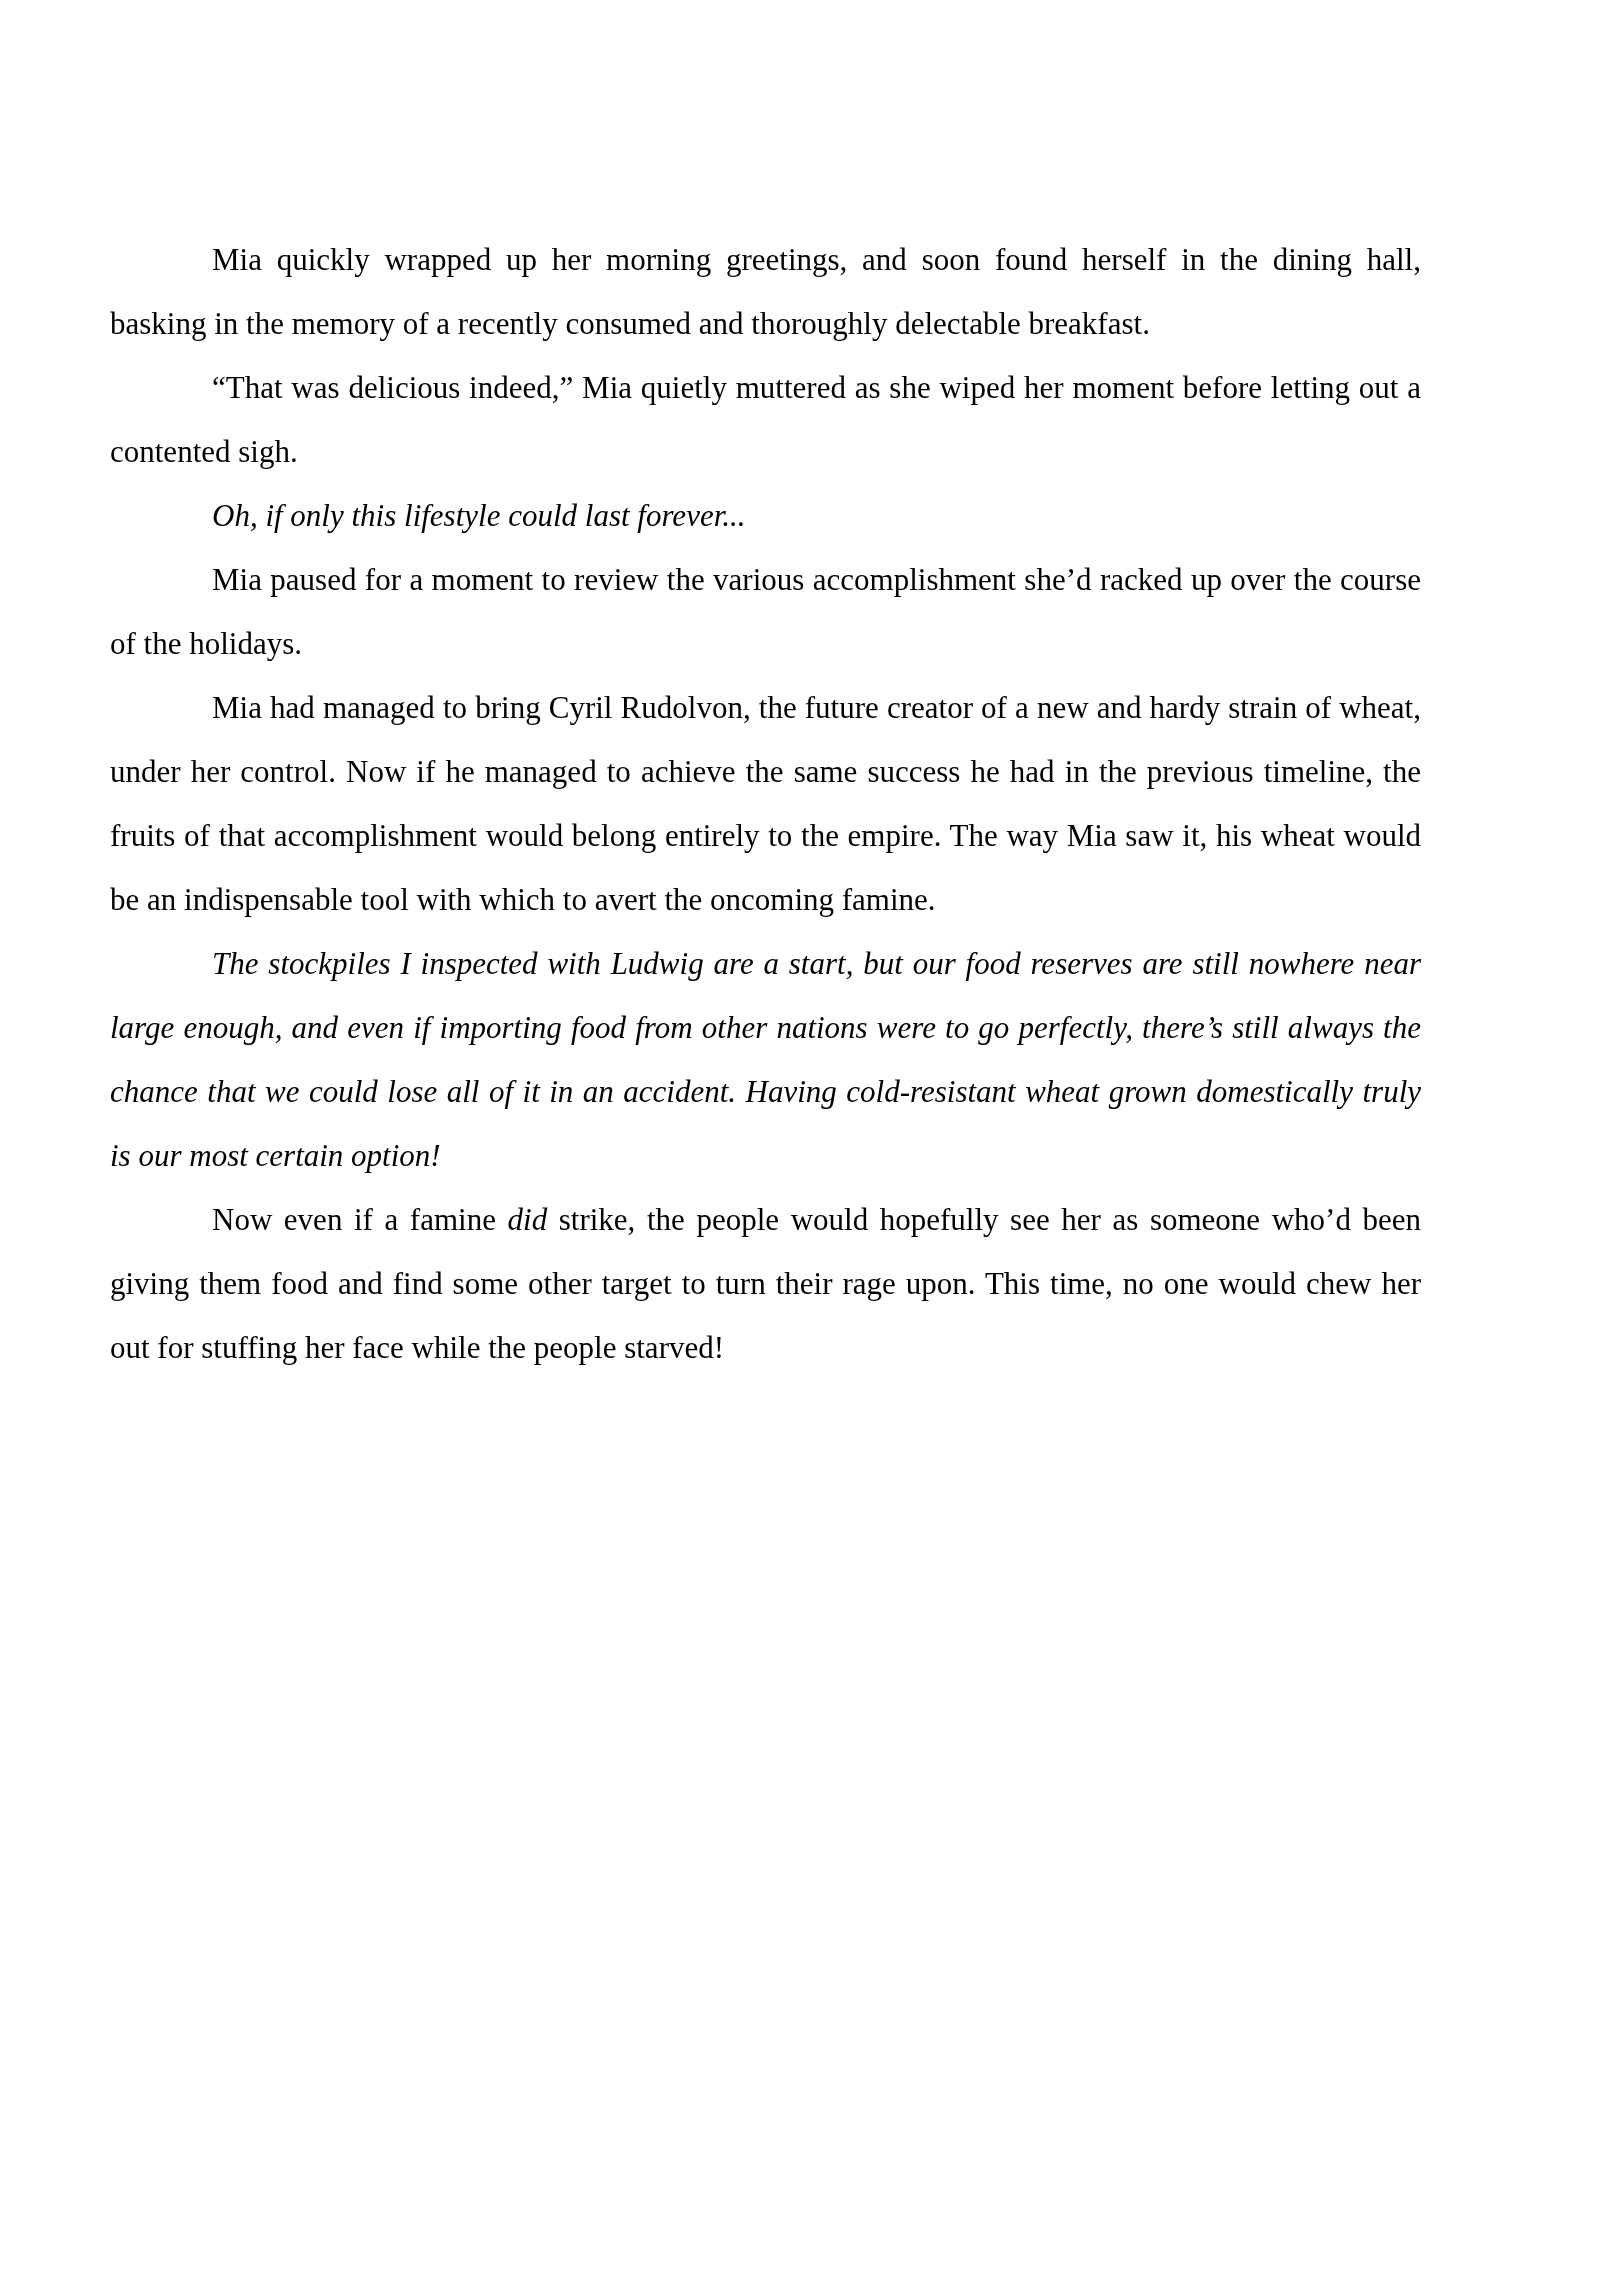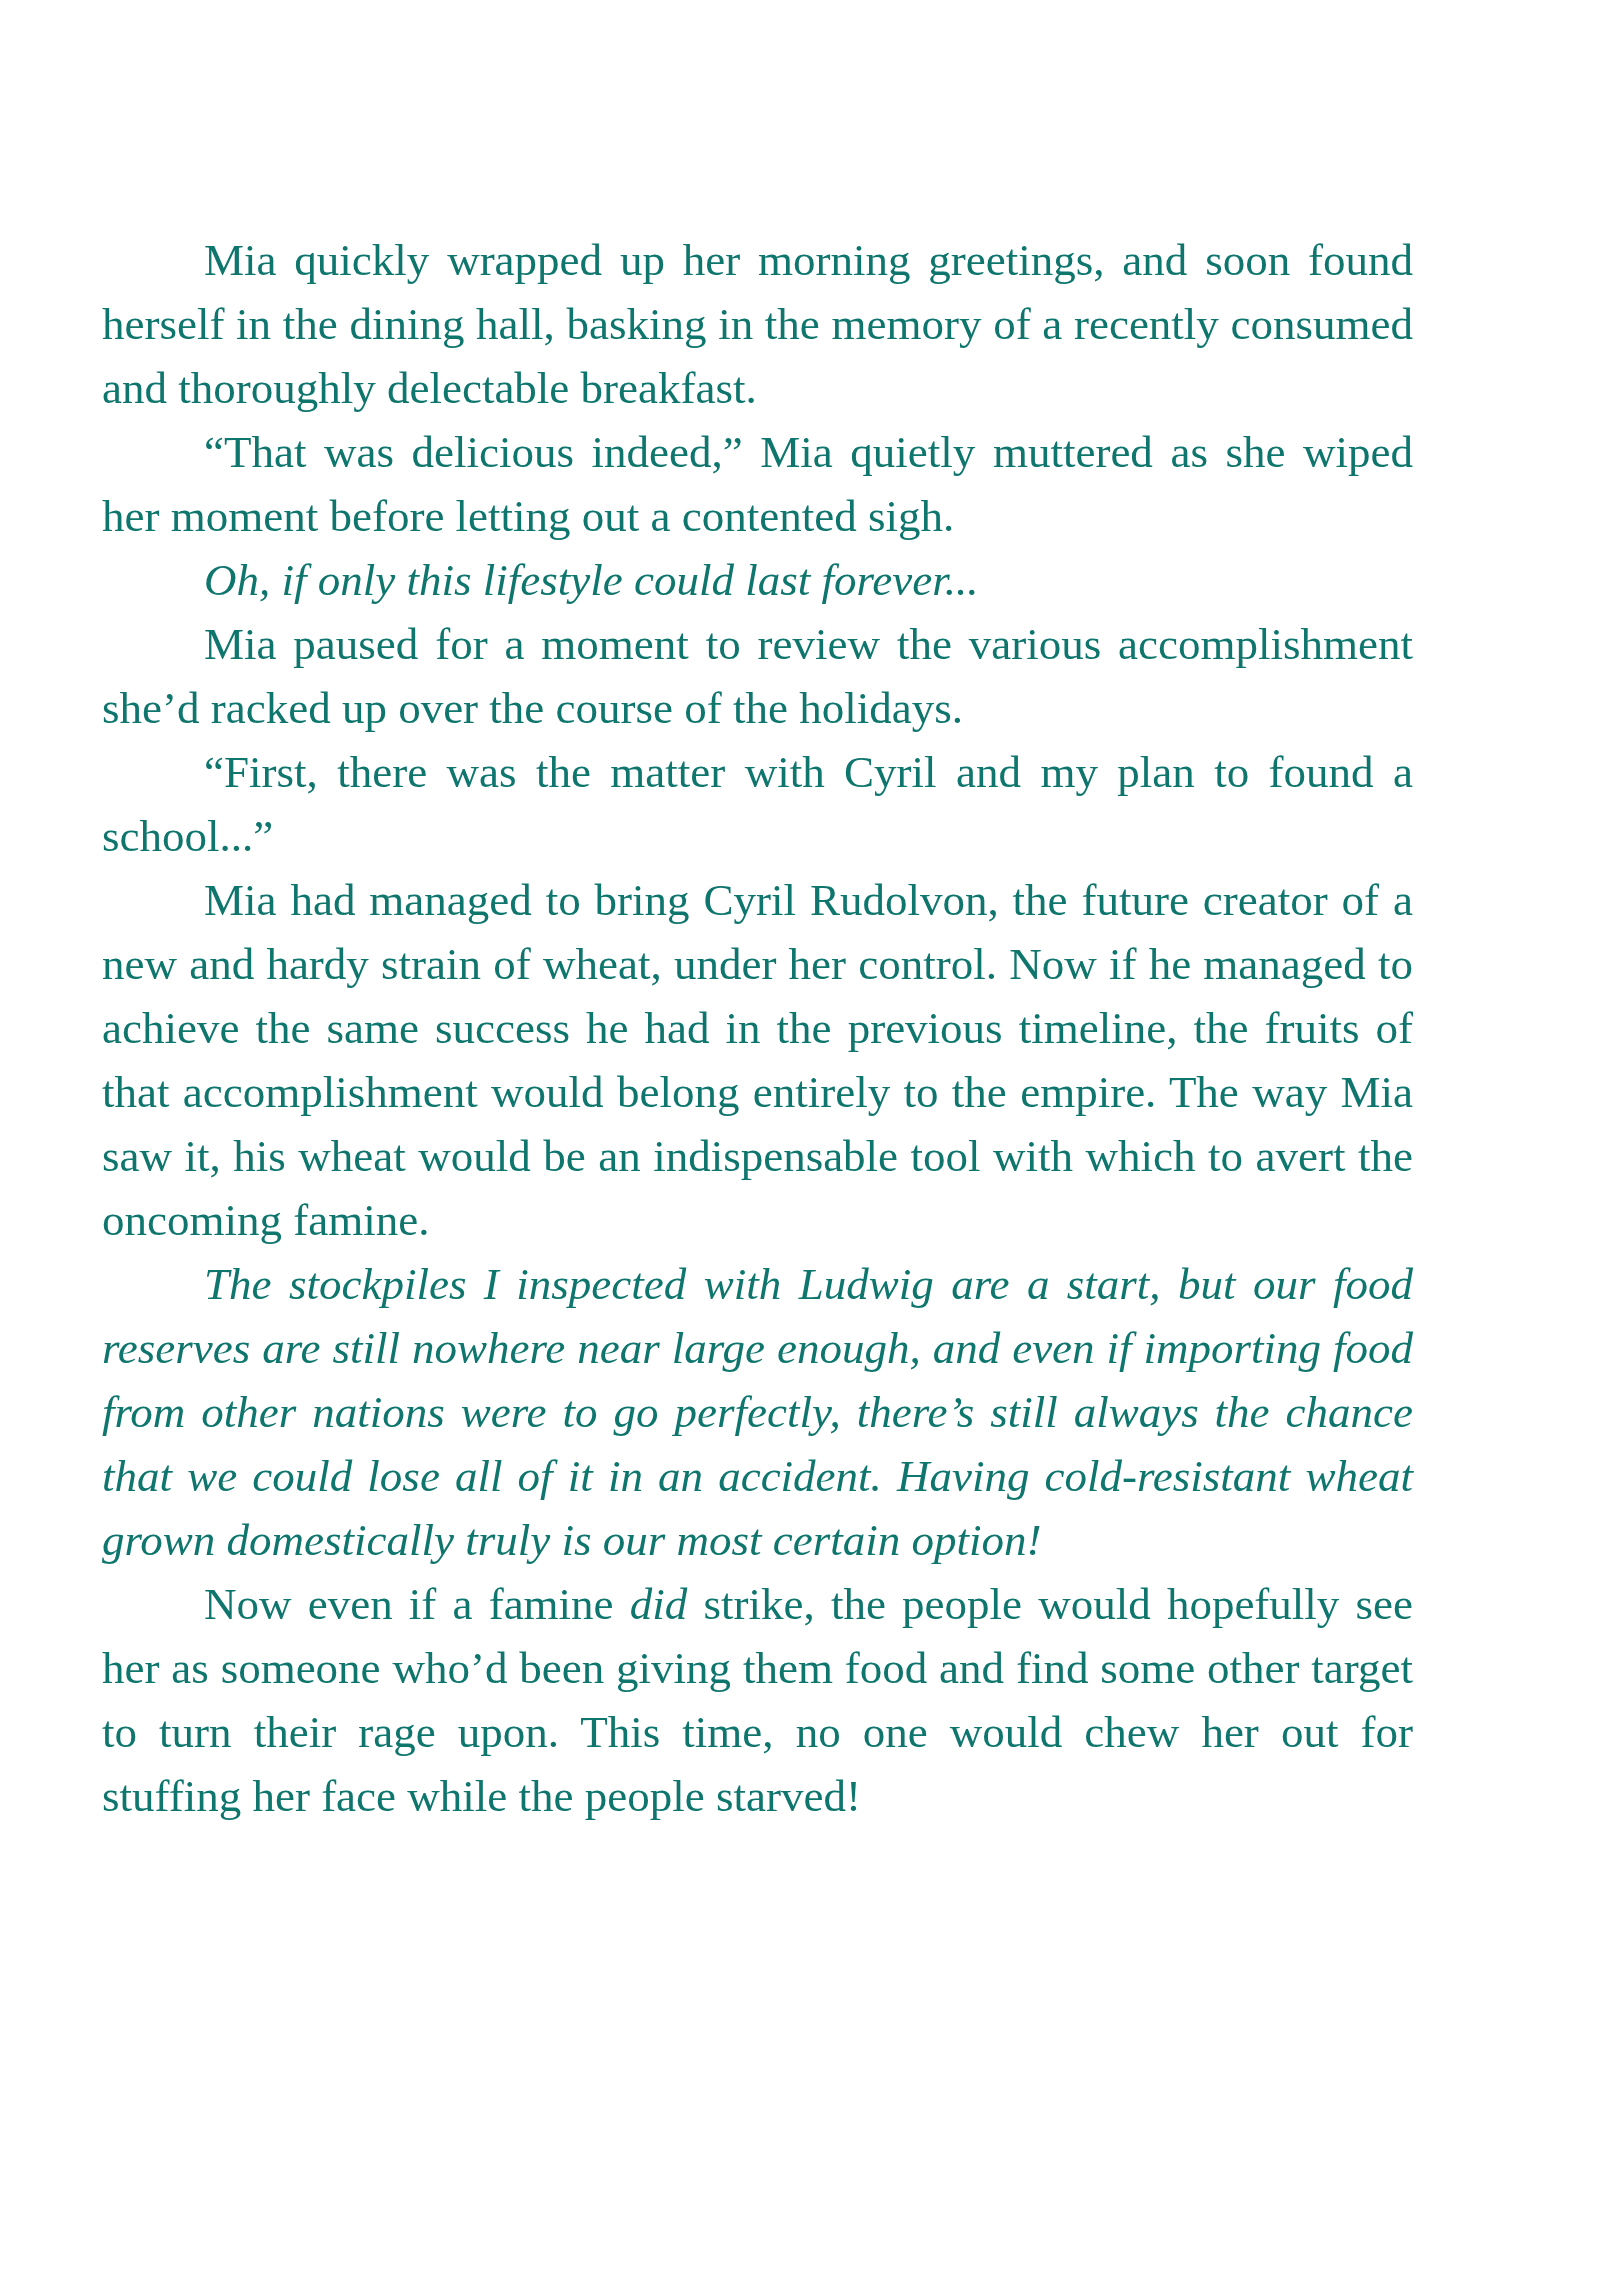--- a/index.html
+++ b/index.html
@@ -1,40 +1,39 @@
 <!DOCTYPE html>
 <html style="font-size:14.3px"><head>
 <meta charset="utf-8">
 <style>
   html, body { margin: 0; padding: 0; background: #ffffff; }
   body { width: 1613px; height: 2293px; position: relative; overflow: hidden; }
   .page {
     position: absolute;
-    left: 102px;
+    left: 110px;
     top: 228px;
     width: 1311px;
     font-family: "Liberation Serif", "DejaVu Serif", serif;
-    font-size: 45px;
+    font-size: 31px;
     line-height: 64px;
-    color: #0f766e;
+    color: #000000;
   }
   .page p {
     margin: 0;
     text-indent: 102px;
     text-align: justify;
     word-spacing: 0px;
   }
   .it { font-style: italic; }
 </style>
 </head>
 <body>
 
 <div class="page">
   <p>Mia quickly wrapped up her morning greetings, and soon found herself in the dining hall, basking in the memory of a recently consumed and thoroughly delectable breakfast.</p>
   <p>“That was delicious indeed,” Mia quietly muttered as she wiped her moment before letting out a contented sigh.</p>
   <p class="it">Oh, if only this lifestyle could last forever...</p>
   <p>Mia paused for a moment to review the various accomplishment she’d racked up over the course of the holidays.</p>
-  <p>“First, there was the matter with Cyril and my plan to found a school...”</p>
   <p>Mia had managed to bring Cyril Rudolvon, the future creator of a new and hardy strain of wheat, under her control. Now if he managed to achieve the same success he had in the previous timeline, the fruits of that accomplishment would belong entirely to the empire. The way Mia saw it, his wheat would be an indispensable tool with which to avert the oncoming famine.</p>
   <p class="it">The stockpiles I inspected with Ludwig are a start, but our food reserves are still nowhere near large enough, and even if importing food from other nations were to go perfectly, there’s still always the chance that we could lose all of it in an accident. Having cold-resistant wheat grown domestically truly is our most certain option!</p>
   <p><span>Now even if a famine </span><span class="it">did</span><span> strike, the people would hopefully see her as someone who’d been giving them food and find some other target to turn their rage upon. This time, no one would chew her out for stuffing her face while the people starved!</span></p>
 </div>
 
 
 </body></html>

